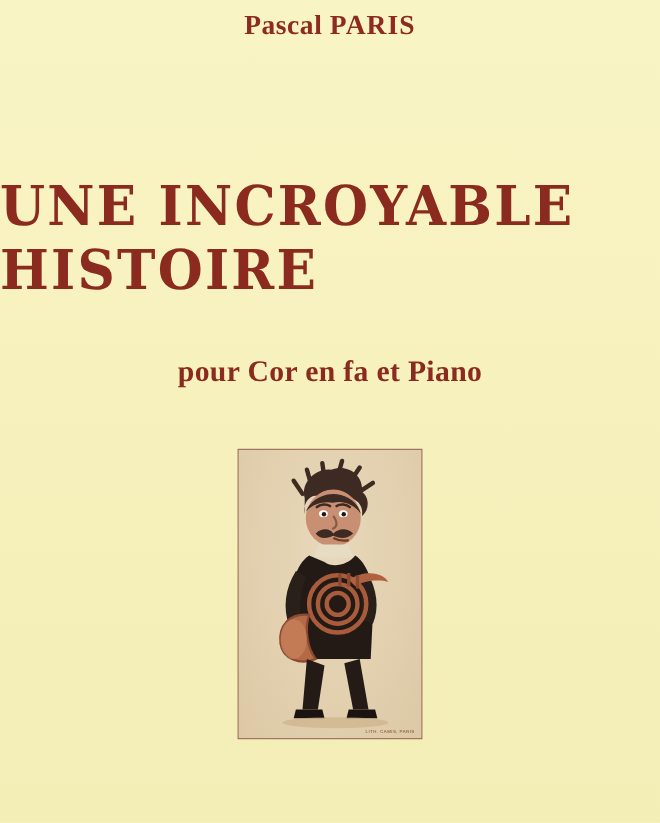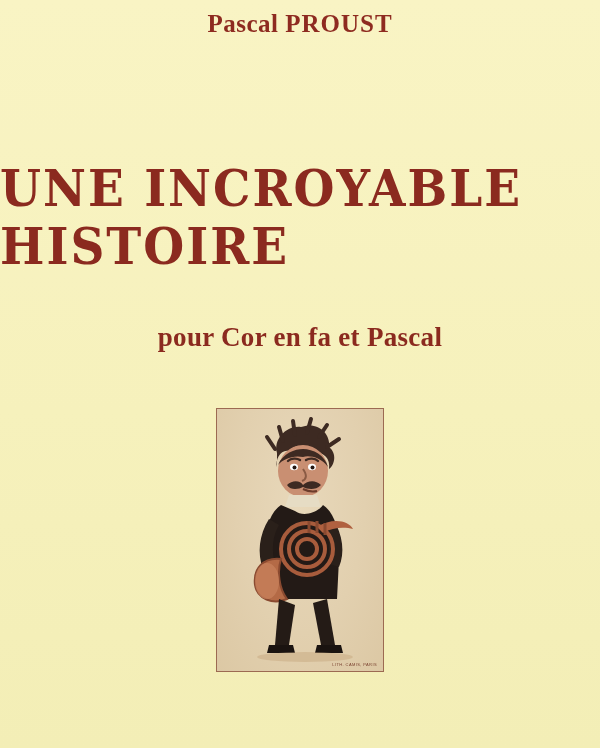--- a/index.html
+++ b/index.html
@@ -102,29 +102,29 @@
     font-family: "Liberation Sans", sans-serif;
   }
 </style>
 </head>
 <body>
 
 <div class="page">
 
   <div class="composer">
     <span>Pascal</span>
-    <span class="surname">PROUST</span>
+    <span class="surname">PARIS</span>
   </div>
 
   <div class="title-block">
     <div class="title-line">Une Incroyable</div>
     <div class="title-line">Histoire</div>
   </div>
 
-  <div class="subtitle">pour Cor en fa et Pascal</div>
+  <div class="subtitle">pour Cor en fa et Piano</div>
 
   <div class="illustration">
     <div class="illu-inner"></div>
 
     <svg class="caricature" viewBox="0 0 166 262" preserveAspectRatio="none">
 
       <path d="M60 44 C56 30 70 16 84 18 C100 12 114 24 112 38 C120 44 118 56 112 60
                C114 48 104 42 96 44 C92 36 78 34 72 42 C64 40 58 50 60 58 Z" fill="#3d2a22"></path>
       <path d="M58 40 L50 28 M66 32 L62 18 M78 26 L76 12 M90 24 L94 10 M102 28 L110 16 M110 38 L122 30" stroke="#3d2a22" stroke-width="4" stroke-linecap="round" fill="none"></path>
 

